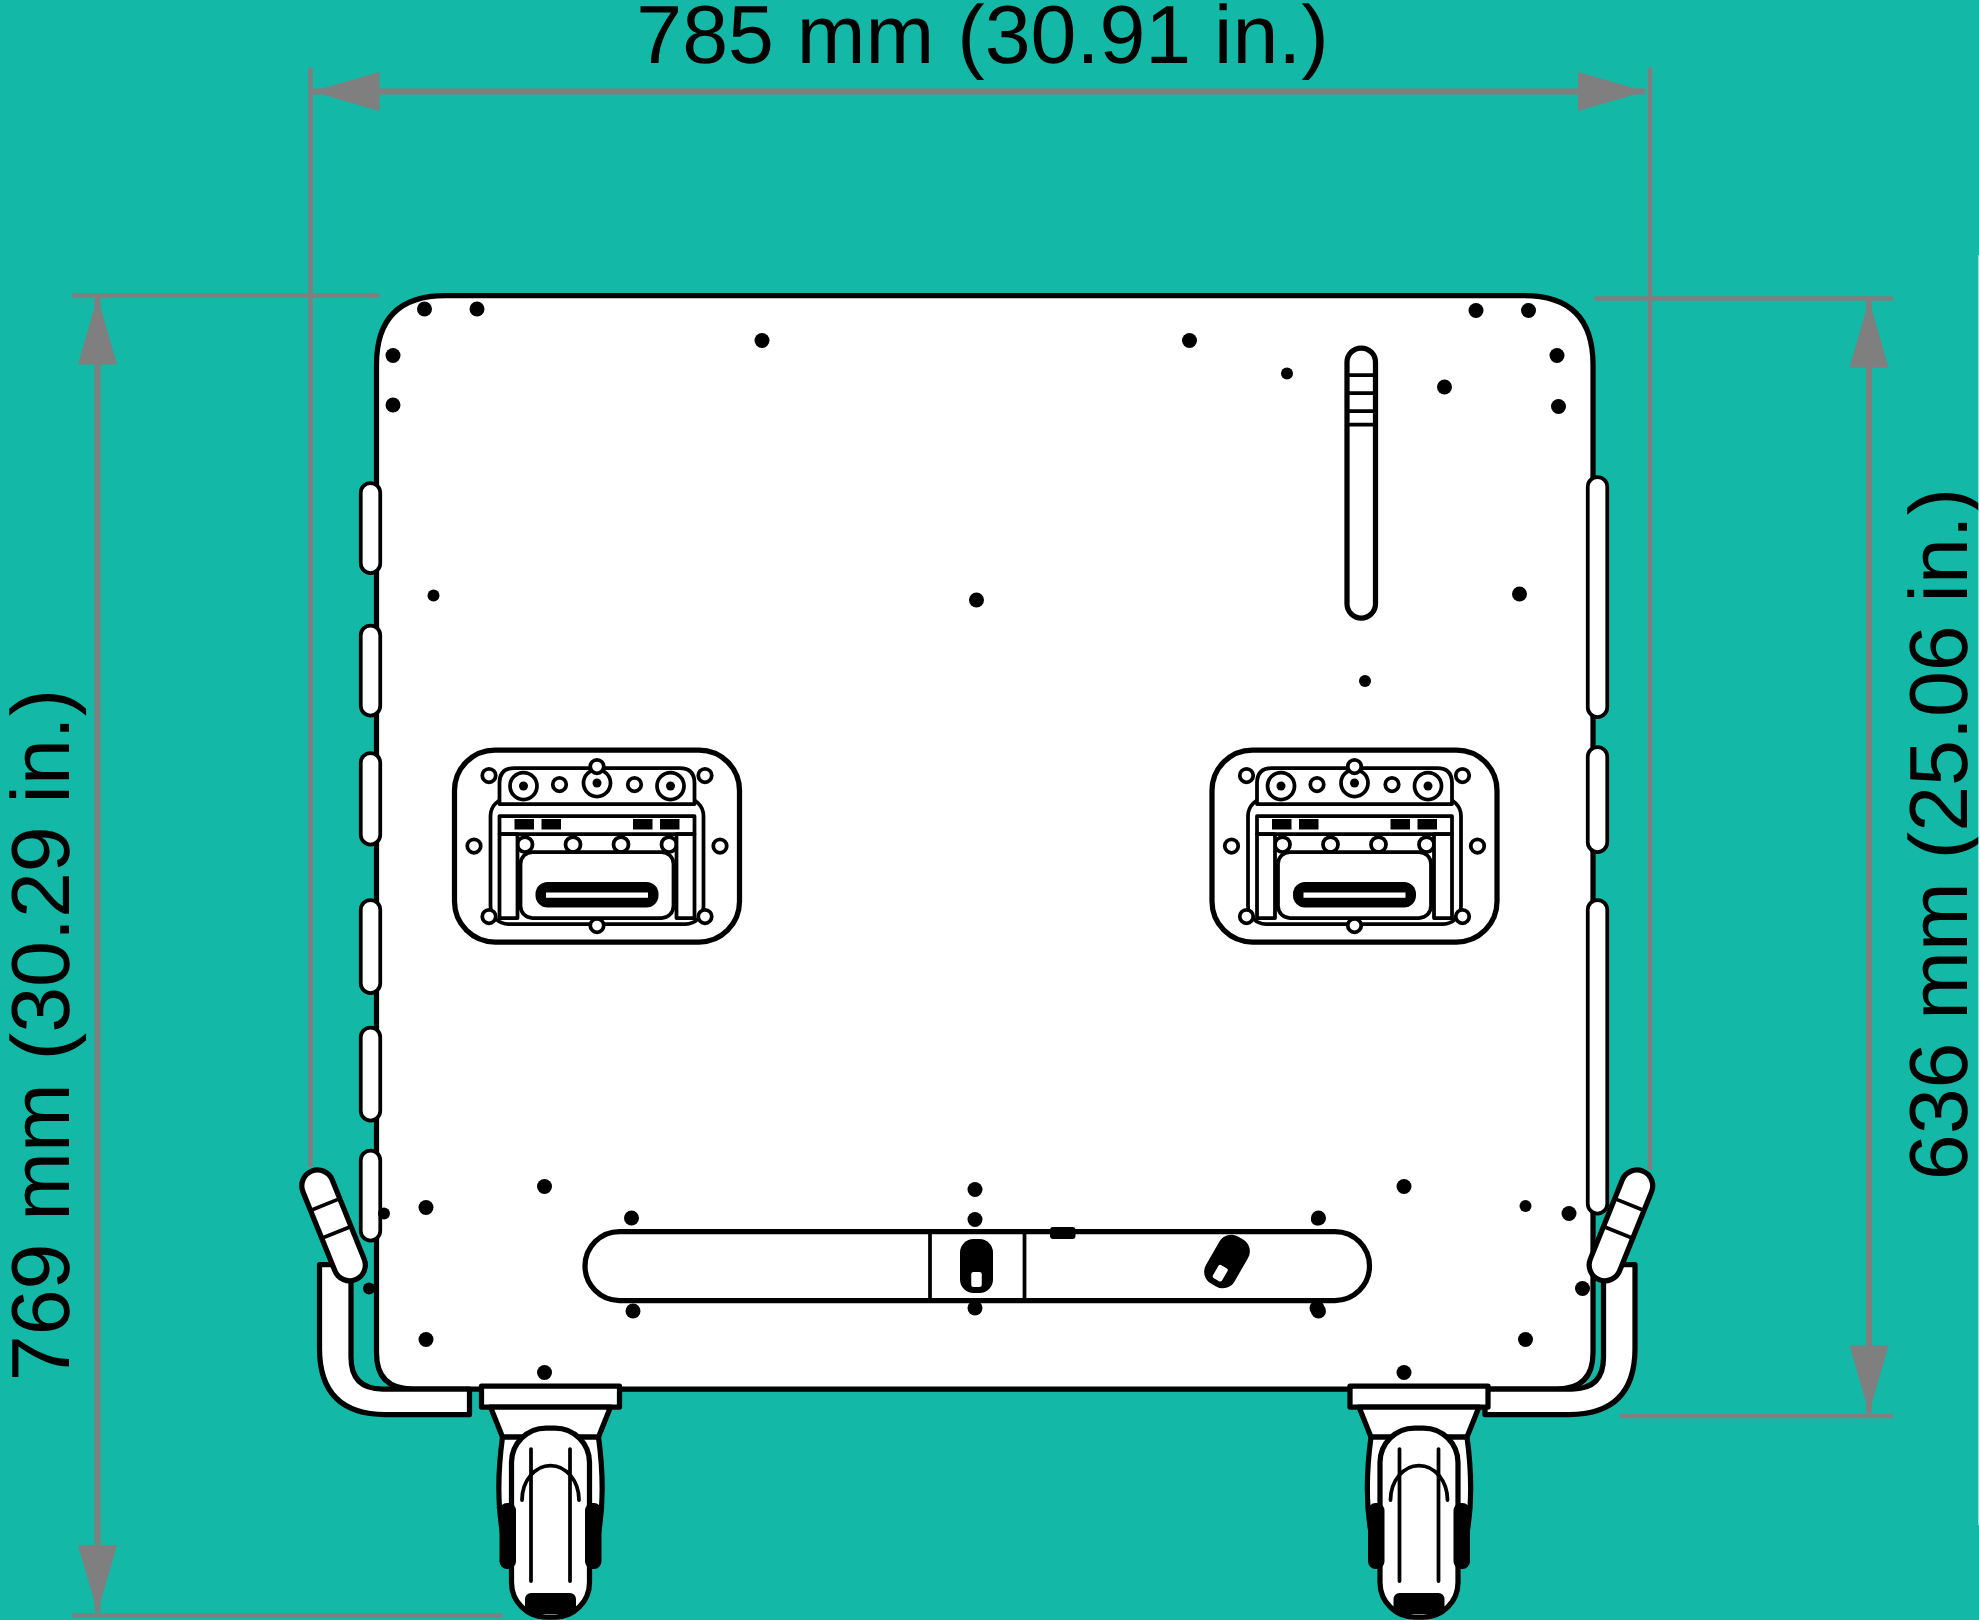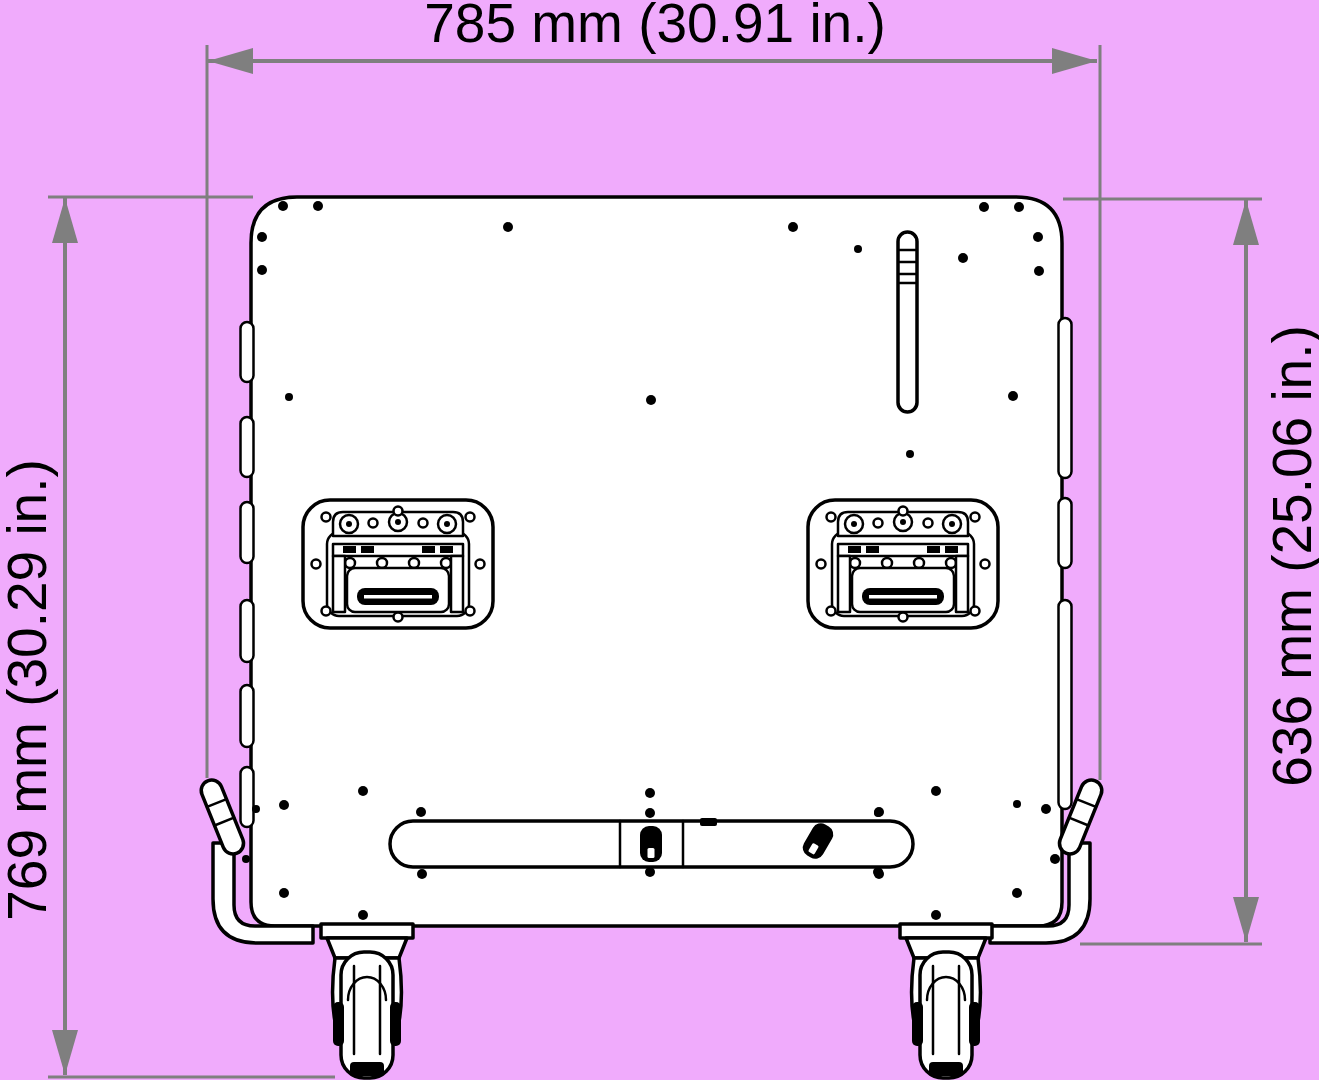--- a/index.html
+++ b/index.html
@@ -1,16 +1,16 @@
 <!DOCTYPE html>
 <html><head>
 <meta charset="utf-8">
 <style>
   html,body{margin:0;padding:0;background:#fff;}
-  .canvas{position:relative;width:1319px;height:1080px;background:#f0abfc;overflow:hidden;
+  .canvas{position:relative;width:1319px;height:1080px;background:#14b8a6;overflow:hidden;
           font-family:"Liberation Sans", sans-serif;}
   svg{display:block;}
   .ln  {fill:#fff;stroke:#000;stroke-width:3.5;stroke-linejoin:round;}
   .ln2 {fill:none;stroke:#000;stroke-width:2.5;stroke-linejoin:round;stroke-linecap:round;}
   .lnw {fill:#fff;stroke:#000;stroke-width:2.5;stroke-linejoin:round;}
   .blk {fill:#000;stroke:none;}
   .rivet{fill:#000;stroke:none;}
   .dim {stroke:#7f7f7f;stroke-width:4;fill:none;}
   .ext {stroke:#7f7f7f;stroke-width:3;fill:none;}
   .head{fill:#7f7f7f;stroke:none;}

